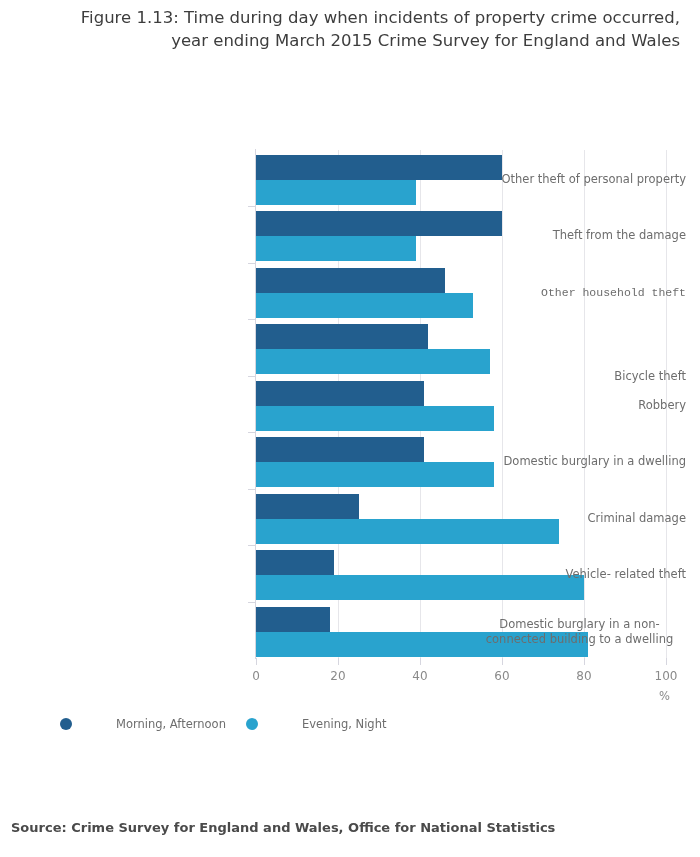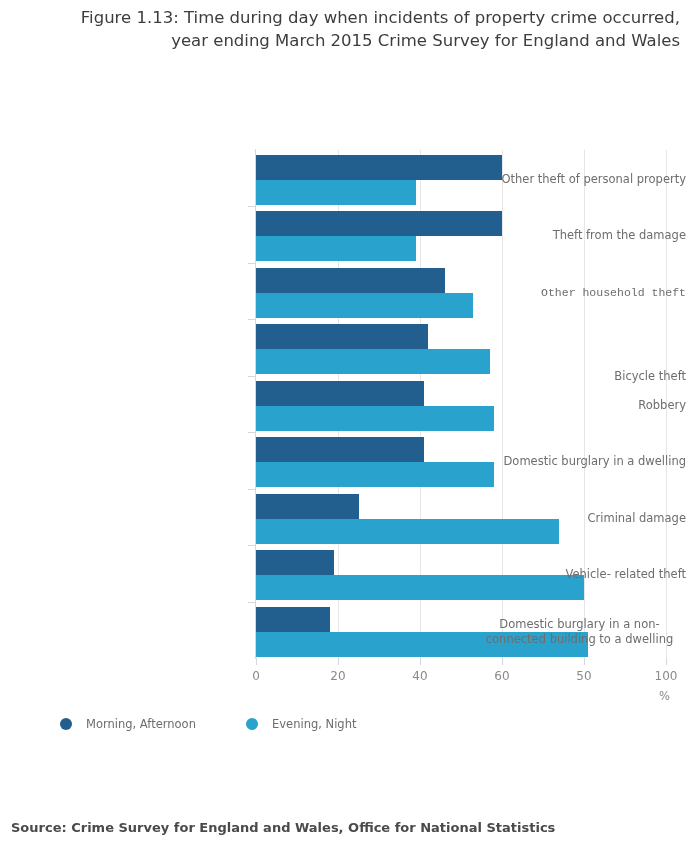--- a/index.html
+++ b/index.html
@@ -125,21 +125,21 @@
     align-items: center;
     height: 24px;
   }
   .legend-dot {
     width: 12px;
     height: 12px;
     border-radius: 50%;
     flex: 0 0 auto;
   }
   .legend-label {
-    margin-left: 14px;
+    margin-left: 44px;
     font-size: 11.5px;
     color: #6d6d6d;
     white-space: nowrap;
   }
 
   
   #source-note {
     position: absolute;
     left: 11px;
     top: 820px;
@@ -198,21 +198,21 @@
 <div id="x-axis">
     <div class="x-tick" style="left: 256px;"></div>
     <div class="x-label" style="left: 256px;">0</div>
     <div class="x-tick" style="left: 338px;"></div>
     <div class="x-label" style="left: 338px;">20</div>
     <div class="x-tick" style="left: 420px;"></div>
     <div class="x-label" style="left: 420px;">40</div>
     <div class="x-tick" style="left: 502px;"></div>
     <div class="x-label" style="left: 502px; text-align: right;">60</div>
     <div class="x-tick" style="left: 584px;"></div>
-    <div class="x-label" style="left: 584px;">50</div>
+    <div class="x-label" style="left: 584px;">80</div>
     <div class="x-tick" style="left: 666px;"></div>
     <div class="x-label" style="left: 666px;">100</div>
   </div>
 <div id="x-unit">%</div>
 
 <div id="legend">
     <div class="legend-item" style="left: 0px;">
       <span class="legend-dot" style="background: rgb(34, 94, 142);"></span>
       <span class="legend-label">Morning, Afternoon</span>
     </div>

